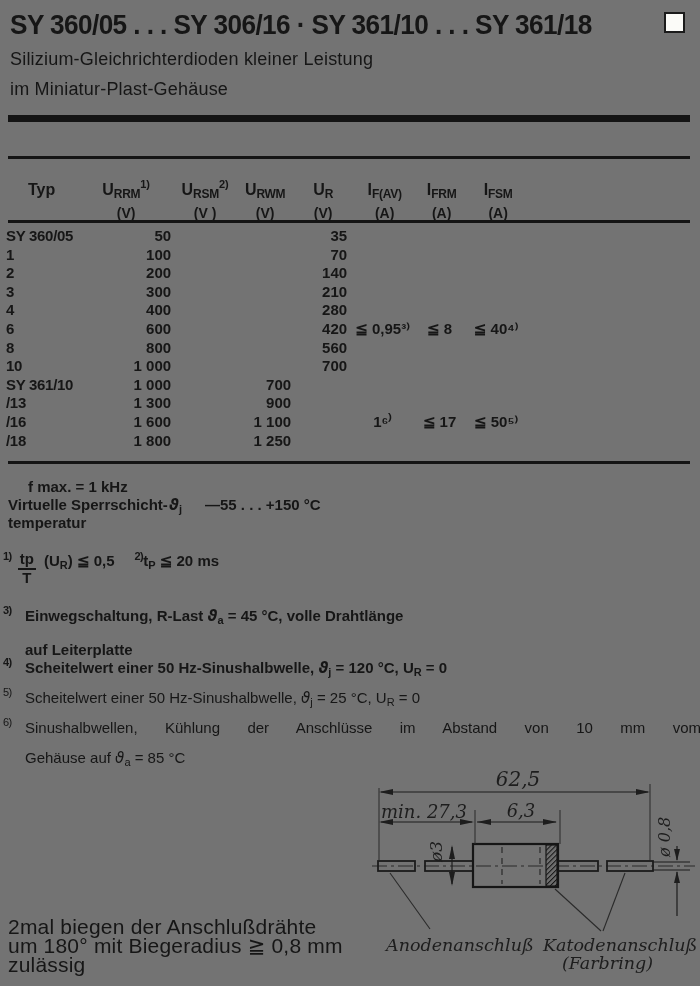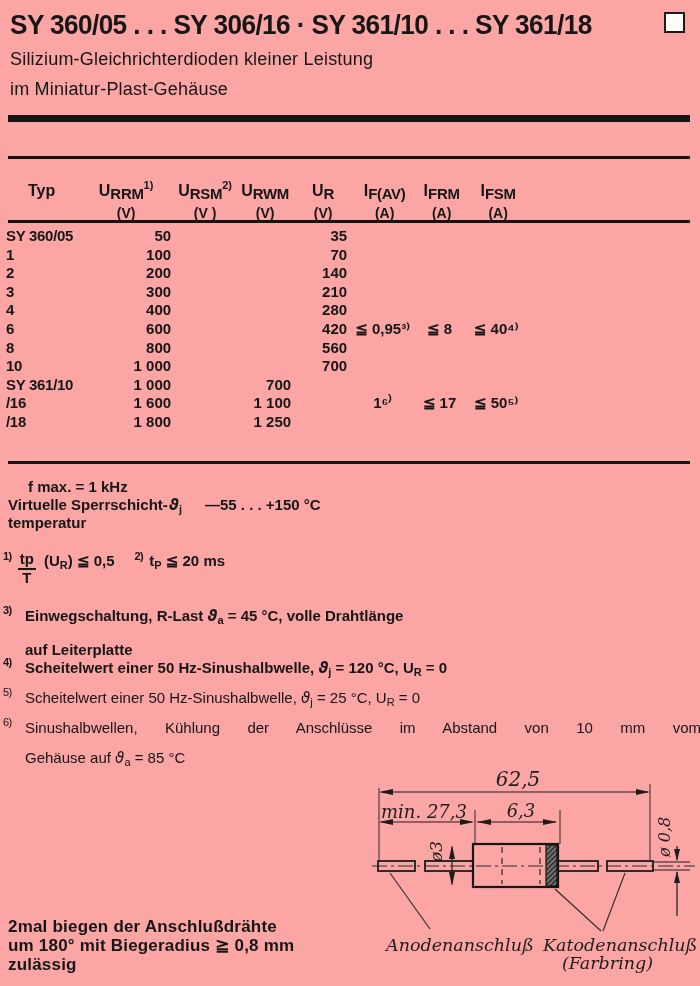--- a/index.html
+++ b/index.html
@@ -4,21 +4,21 @@
 <style>
   html,body { margin:0; padding:0; }
   body {
     width:700px; height:986px;
     background:#e8e8e4;
     font-family:"Liberation Sans", sans-serif;
     color:#161616;
   }
   .page {
     position:relative; width:700px; height:986px;
-    background:#fca5a5; overflow:hidden;
+    background:#737373; overflow:hidden;
     -webkit-font-smoothing:antialiased;
   }
   .abs { position:absolute; white-space:nowrap; }
 
   
   .title {
     left:10px; top:10px; font-size:27px; font-weight:bold;
     letter-spacing:-0.6px; transform:scaleX(0.97); transform-origin:left top;
   }
   .checkbox { left:664px; top:12px; width:17px; height:17px; border:2.5px solid #1b1b1b; background:#fbfbf8; }
@@ -27,21 +27,21 @@
   .rule { position:absolute; left:8px; width:682px; background:#141414; }
   .rule-thick { top:115px; height:7px; }
   .rule-a { top:156px; height:2.5px; }
   .rule-b { top:220px; height:3px; }
   .rule-c { top:461px; height:3px; }
 
   
   table.dtable { position:absolute; left:6px; top:169px; border-collapse:collapse; table-layout:fixed; }
   .dtable th { height:58px; vertical-align:bottom; padding:0; font-weight:bold; text-align:center; }
   .hsym { font-size:16px; line-height:18px; }
-  .hsym sub { font-size:15px; vertical-align:-3px; letter-spacing:-0.3px; }
+  .hsym sub { font-size:12px; vertical-align:-3px; letter-spacing:-0.3px; }
   .hsym sup { font-size:11px; vertical-align:7px; }
   .hunit { font-size:14px; height:24px; line-height:20px; }
   .dtable td {
     padding:0 4px 0 0; font-weight:bold; font-size:15px;
     height:18.6px; line-height:18.6px; white-space:nowrap;
   }
   .dtable td:nth-child(1) { text-align:left; letter-spacing:-0.3px; }
   .dtable td:nth-child(2) { text-align:right; }
   .dtable td:nth-child(3) { text-align:center; }
   .dtable td:nth-child(4) { text-align:right; }
@@ -61,21 +61,21 @@
   .fn12 .frac { display:inline-flex; flex-direction:column; align-items:center; margin:0 8px 0 6px; line-height:16px; }
   .fn12 .frac .num { border-bottom:2px solid #161616; padding:0 2px 1px; }
   .fn12 .rest { line-height:19px; }
   .fn12 .gap { display:inline-block; width:20px; }
 
   .fnblock { left:3px; }
   .fnblock .fnline { padding-left:22px; line-height:30px; }
   .fnblock sup.mark { position:absolute; left:0; top:3px; }
   .fn6line1 { width:676px; white-space:normal; text-align:justify; text-align-last:justify; }
 
-  .note { left:8px; top:917px; font-size:17px; font-weight:bold; line-height:19px; white-space:pre-line; letter-spacing:0.2px; }
+  .note { left:8px; top:917px; font-size:21px; font-weight:normal; line-height:19px; white-space:pre-line; letter-spacing:0.2px; }
 
   
   svg.draw { position:absolute; left:320px; top:755px; }
   svg .dimtxt { font-family:"DejaVu Serif", serif; font-style:italic; fill:#1d1d1d; }
   svg .lbl { font-family:"DejaVu Serif", serif; font-style:italic; fill:#1d1d1d; font-size:17.5px; }
 </style>
 </head>
 <body>
 
 <div class="page">
@@ -222,20 +222,30 @@
           <td>SY 361/10</td>
           <td>1 000</td>
           <td></td>
           <td>700</td>
           <td></td>
           <td></td>
           <td></td>
           <td></td>
         </tr>
         <tr>
+          <td>/13</td>
+          <td>1 300</td>
+          <td></td>
+          <td>900</td>
+          <td></td>
+          <td></td>
+          <td></td>
+          <td></td>
+        </tr>
+        <tr>
           <td>/16</td>
           <td>1 600</td>
           <td></td>
           <td>1 100</td>
           <td></td>
           <td>1⁶⁾</td>
           <td>≦ 17</td>
           <td>≦ 50⁵⁾</td>
         </tr>
         <tr>
@@ -259,21 +269,21 @@
 
   <div class="abs fn12">
     <sup class="mark" style="position:static; margin-top:-1px;">1)</sup>
     <span class="frac">
       <span class="num">tp</span>
       <span class="den">T</span>
     </span>
     <span class="rest"><span>(U</span><sub class="small">R</sub><span>)  ≦ 0,5</span></span>
     <span class="gap"></span>
     <sup class="mark" style="position:static; margin-top:-1px;">2)</sup>
-    <span class="rest" style="margin-left:6px;"><span>t</span><sub class="small">P</sub><span> ≦ 20 ms</span></span>
+    <span class="rest" style=""><span>t</span><sub class="small">P</sub><span> ≦ 20 ms</span></span>
   </div>
 
   <div class="abs fnblock b15" style="top:601px;">
     <sup class="mark">3)</sup>
     <div class="fnline"><span>Einwegschaltung, R-Last </span><span class="theta">ϑ</span><sub class="small">a</sub><span> = 45 °C, volle Drahtlänge</span></div>
     <div class="fnline">auf Leiterplatte</div>
   </div>
 
   <div class="abs fnblock b15" style="top:653px;">
     <sup class="mark">4)</sup>

